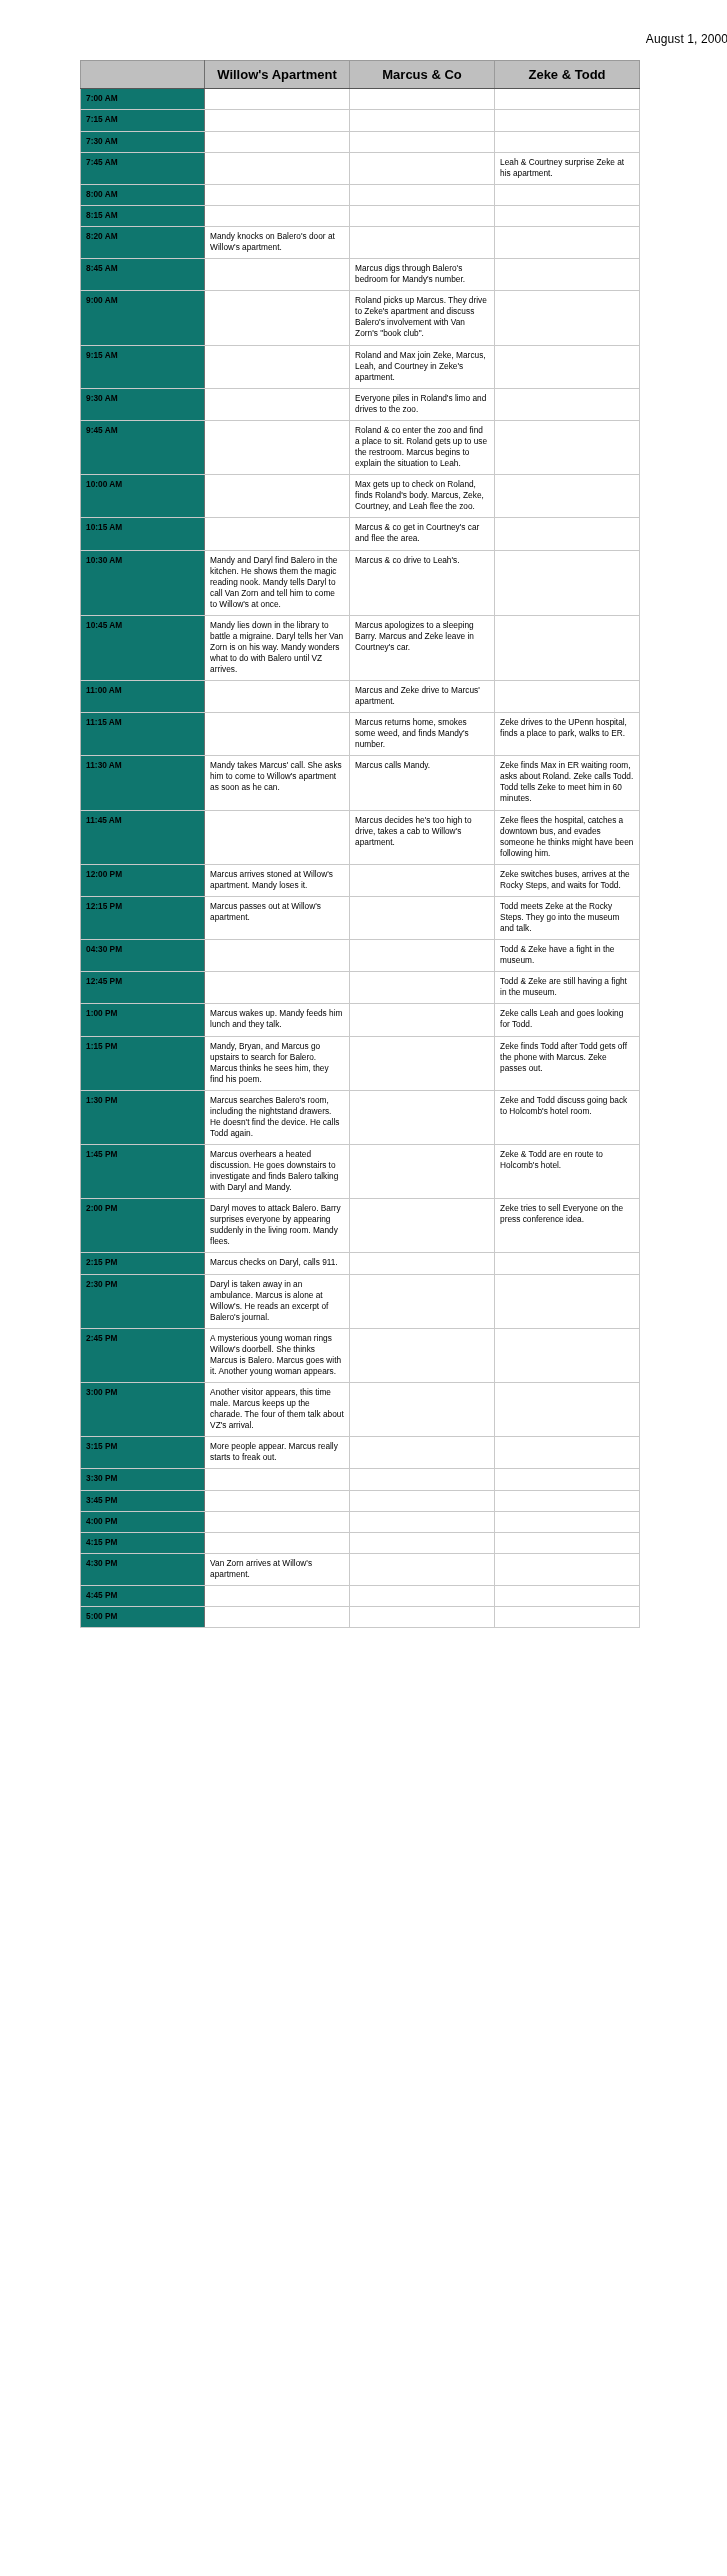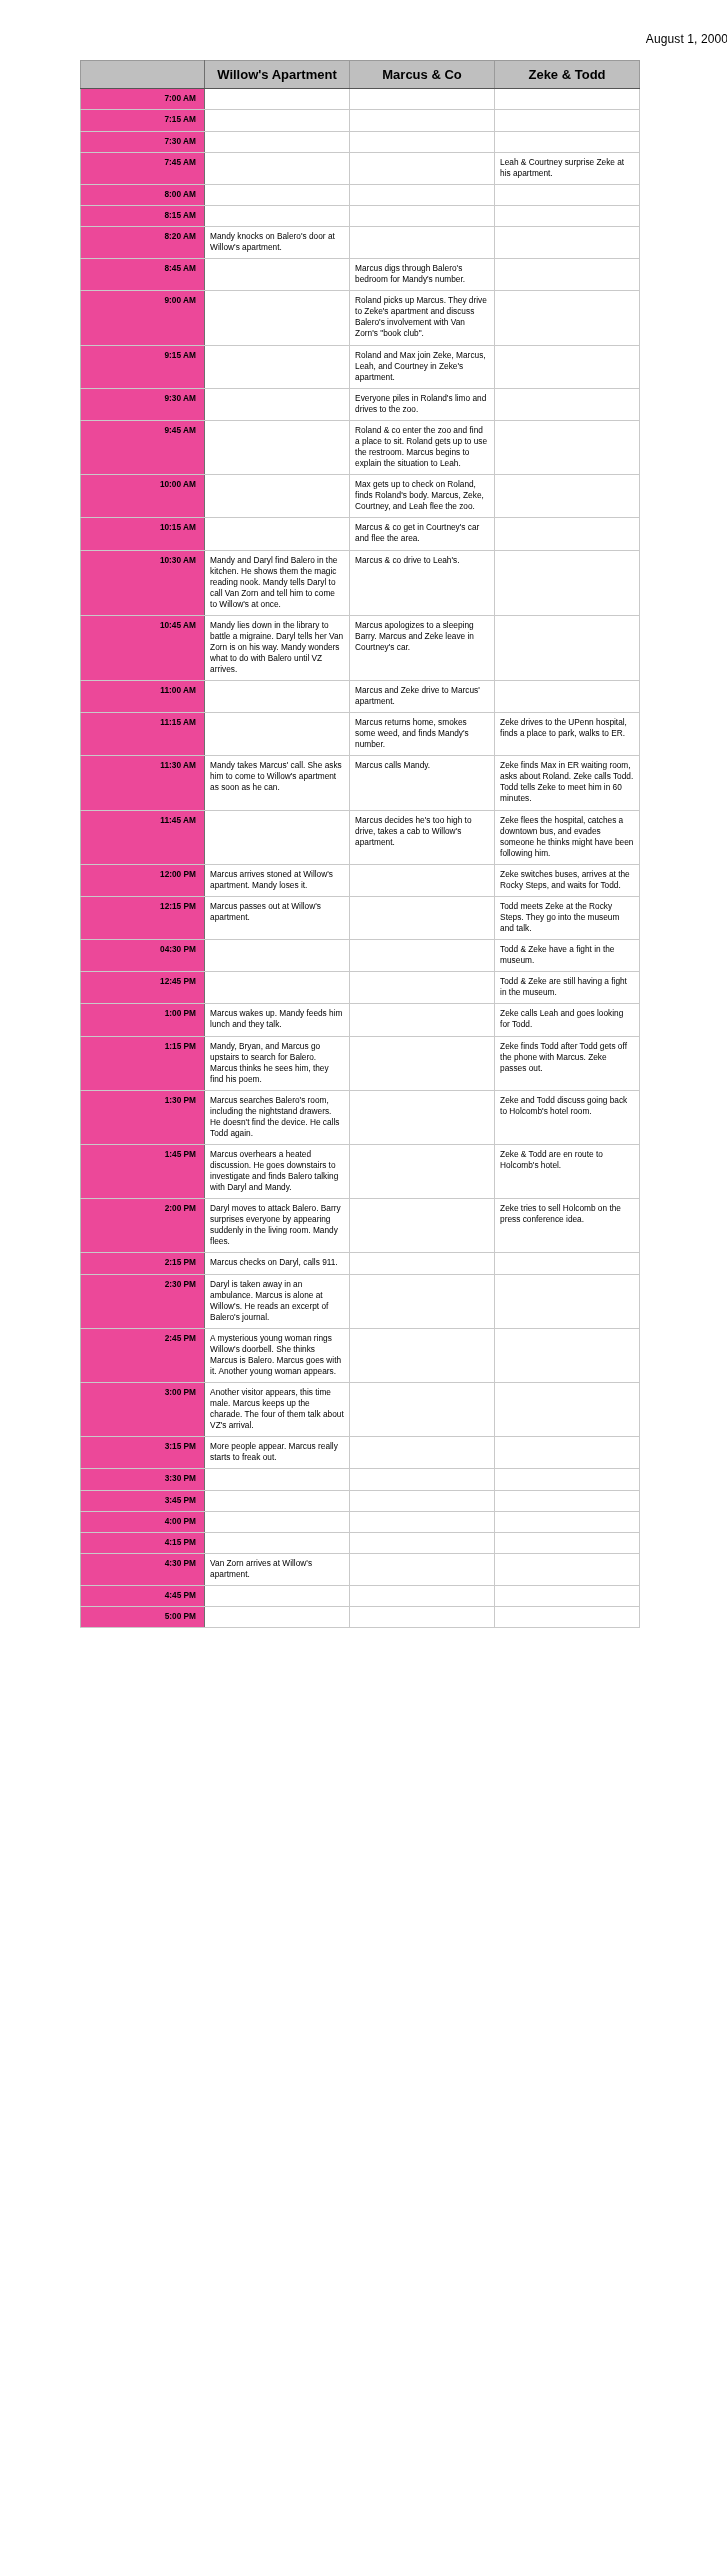--- a/index.html
+++ b/index.html
@@ -59,24 +59,24 @@
     border: 0.6px solid #c9c9c9;
     vertical-align: top;
     font-size: 8.3px;
     line-height: 1.33;
     padding: 4px 5.1px 5.1px 5.1px;
     box-sizing: border-box;
     word-wrap: break-word;
     color: #000;
   }
   table.timeline td.time-cell {
-    background: #ec4899;
+    background: #0f766e;
     font-weight: bold;
-    text-align: right;
-    padding-right: 8px;
+    text-align: left;
+    padding-right: 20px;
     border-right: 0.6px solid #6e6e6e;
     border-left: 0.6px solid #b5b5b5;
     white-space: nowrap;
     font-size: 8.3px;
   }
   table.timeline tr:last-child td {
     border-bottom: 0.6px solid #c9c9c9;
   }
   table.timeline td.evt {
     background: #ffffff;
@@ -271,21 +271,21 @@
           <tr>
             <td class="time-cell">1:45 PM</td>
             <td class="evt">Marcus overhears a heated discussion. He goes downstairs to investigate and finds Balero talking with Daryl and Mandy.</td>
             <td class="evt"></td>
             <td class="evt">Zeke &amp; Todd are en route to Holcomb's hotel.</td>
           </tr>
           <tr>
             <td class="time-cell">2:00 PM</td>
             <td class="evt">Daryl moves to attack Balero. Barry surprises everyone by appearing suddenly in the living room. Mandy flees.</td>
             <td class="evt"></td>
-            <td class="evt">Zeke tries to sell Holcomb on the press conference idea.</td>
+            <td class="evt">Zeke tries to sell Everyone on the press conference idea.</td>
           </tr>
           <tr>
             <td class="time-cell">2:15 PM</td>
             <td class="evt">Marcus checks on Daryl, calls 911.</td>
             <td class="evt"></td>
             <td class="evt"></td>
           </tr>
           <tr>
             <td class="time-cell">2:30 PM</td>
             <td class="evt">Daryl is taken away in an ambulance. Marcus is alone at Willow's. He reads an excerpt of Balero's journal.</td>

